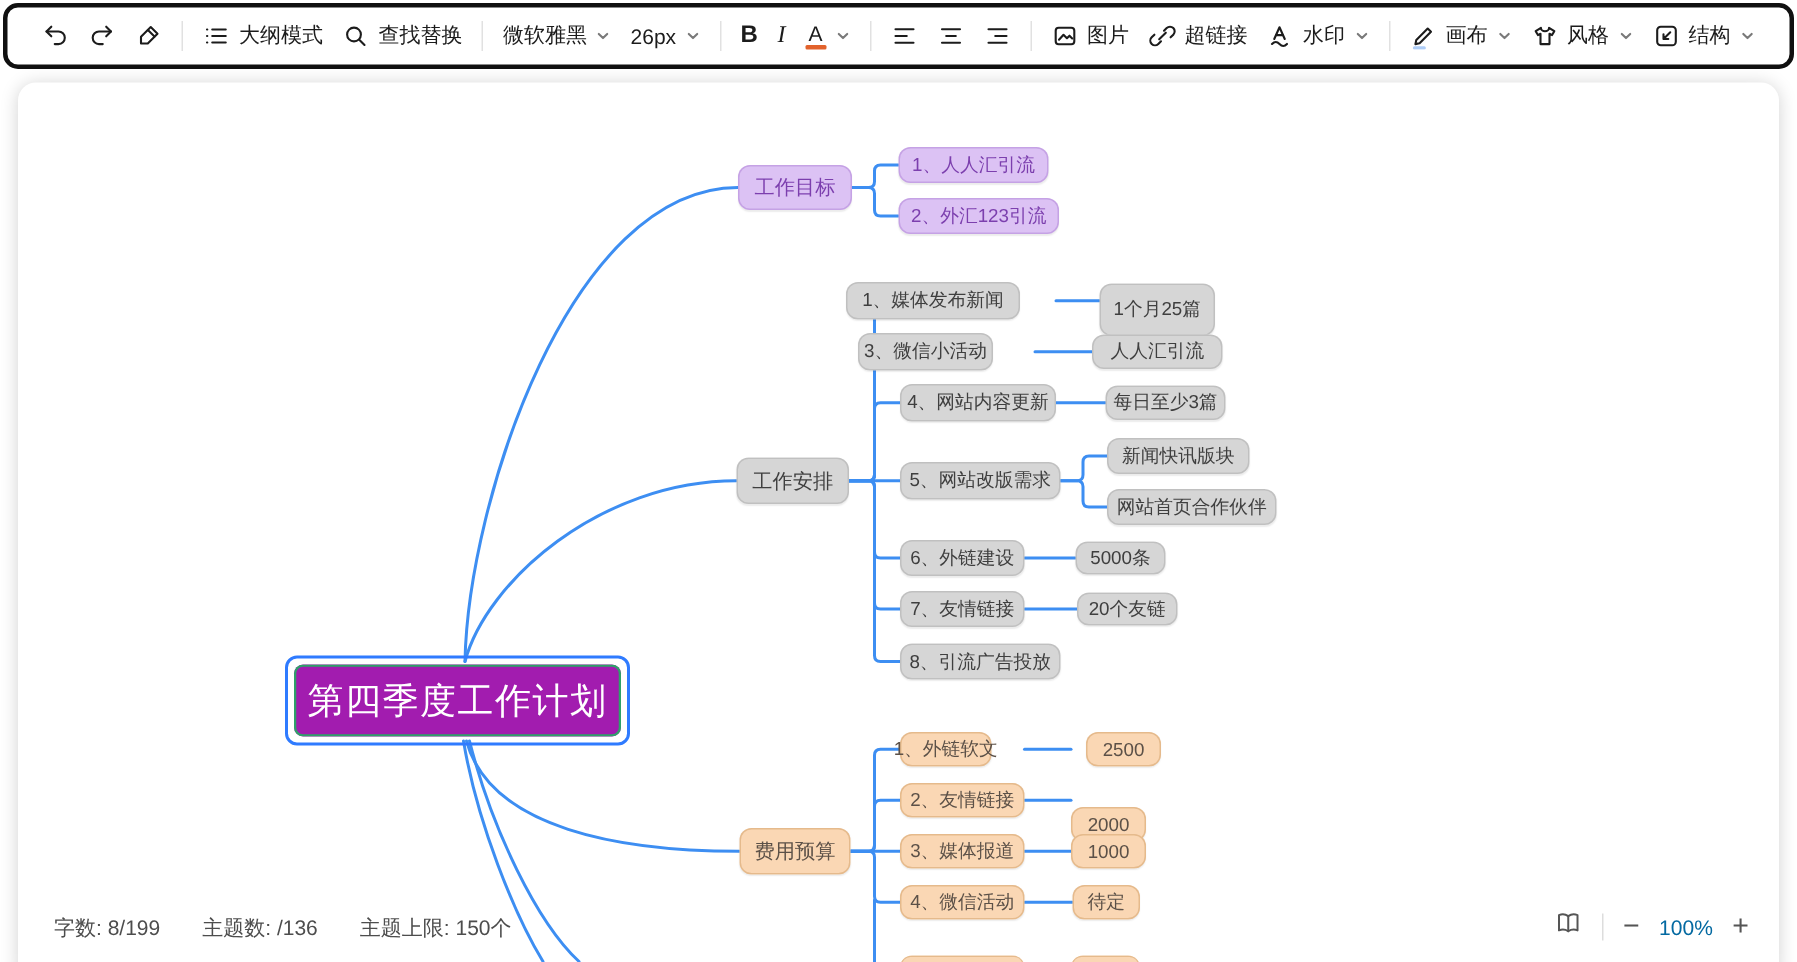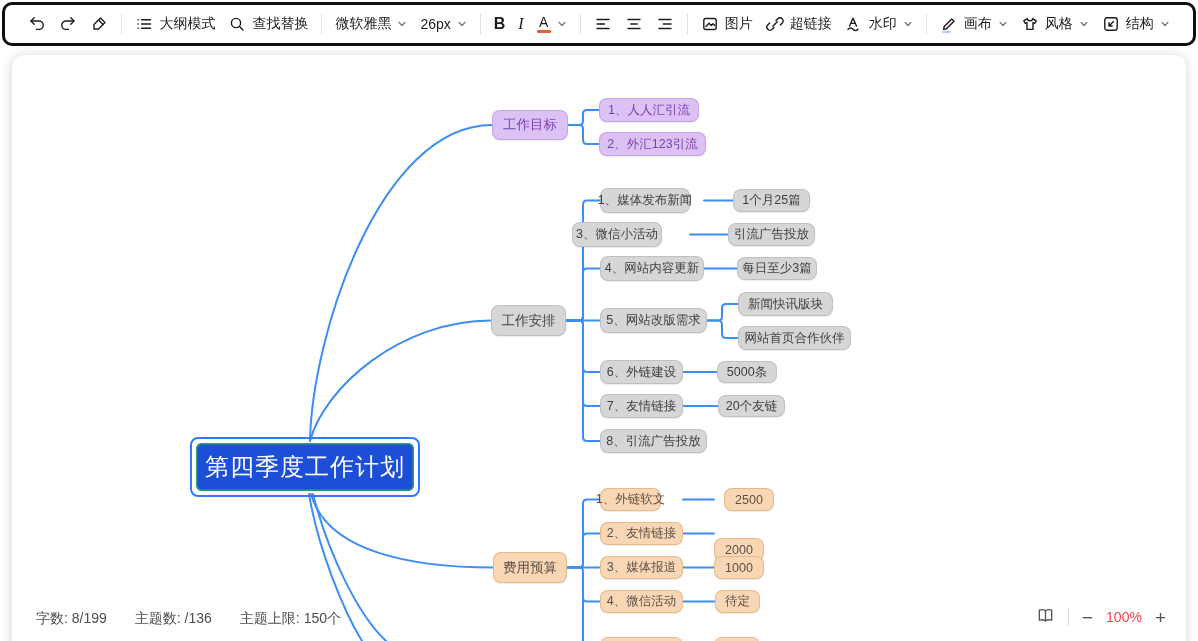--- a/index.html
+++ b/index.html
@@ -30,32 +30,32 @@
   svg.links path { fill:none; stroke:#3D8EF2; stroke-width:2; stroke-linecap:round; }
 
   .node { position:absolute; display:flex; align-items:center; justify-content:center;
     border-radius:8px; white-space:nowrap; font-size:12.5px; z-index:5;text-align:center; }
   .branchlbl { font-size:13.5px; }
   .purple { background:#dcc2f4; color:#7c3fae; box-shadow:inset 0 0 0 1px rgba(140,80,190,.28), 0 1px 1px rgba(0,0,0,.08); }
   .gray   { background:#d6d6d6; color:#3f3f3f; box-shadow:inset 0 0 0 1px rgba(0,0,0,.10), 0 1px 1px rgba(0,0,0,.08); }
   .orange { background:#fad7b4; color:#5c5148; box-shadow:inset 0 0 0 1px rgba(205,150,90,.45), 0 1px 1px rgba(0,0,0,.08); }
   .root-sel { position:absolute; left:190px; top:437px; width:230px; height:60px;
     border:2px solid #2F7BFF; border-radius:8px; z-index:4; }
-  .root { left:196px; top:443px; width:218px; height:48px; background:#1d4ed8;
+  .root { left:196px; top:443px; width:218px; height:48px; background:#a21caf;
     box-shadow:inset 0 0 0 1.5px #2ea169; color:#fff; font-size:24px; letter-spacing:1px; border-radius:6px; }
 
   
   .status-left { position:absolute; left:36px; top:610px; display:flex; gap:28px;
     font-size:14px; color:#4d4d4d; z-index:20;justify-content:center; }
   .status-right { position:absolute; right:32px; top:606px; display:flex; align-items:center; gap:13px;
     color:#555; z-index:20; }
   .status-right .zsep { width:1px; height:18px; background:#ddd; }
   .zbtn { background:none; border:none; font-size:19px; color:#555; line-height:1; cursor:default;
     font-family:inherit; }
-  .zoomlvl { font-size:14px; color:#ef4444; }
+  .zoomlvl { font-size:14px; color:#0369a1; }
   .bookic { stroke:#555; stroke-width:1.4; fill:none; stroke-linecap:round; stroke-linejoin:round; }
 </style>
 </head>
 <body>
 
 <div class="toolbar">
   <button class="tb">
     <svg class="ic" width="18" height="18" viewBox="0 0 18 18">
         <path d="M6.2 2.8 L3 6 L6.2 9.2"></path>
         <path d="M3 6 H11 a4.2 4.2 0 0 1 0 8.4 H8.5"></path>
@@ -228,24 +228,24 @@
     </svg>
 
     <div class="root-sel"></div>
     <div class="node root">第四季度工作计划</div>
 
     <div class="node purple branchlbl" style="left:492px;top:110px;width:76px;height:30px">工作目标</div>
     <div class="node purple" style="left:599px;top:98px;width:100px;height:24px">1、人人汇引流</div>
     <div class="node purple" style="left:599px;top:132px;width:107px;height:24px">2、外汇123引流</div>
 
     <div class="node gray branchlbl" style="left:491px;top:305px;width:75px;height:31px">工作安排</div>
-    <div class="node gray" style="left:600px;top:188px;width:90px;height:25px">1、媒体发布新闻</div>
-    <div class="node gray" style="left:733px;top:189px;width:77px;height:23px">1个月25篇</div>
+    <div class="node gray" style="left:564px;top:188px;width:116px;height:25px">1、媒体发布新闻</div>
+    <div class="node gray" style="left:733px;top:189px;width:77px;height:35px">1个月25篇</div>
     <div class="node gray" style="left:572px;top:222px;width:90px;height:25px">3、微信小活动</div>
-    <div class="node gray" style="left:728px;top:223px;width:87px;height:23px">引流广告投放</div>
+    <div class="node gray" style="left:728px;top:223px;width:87px;height:23px">人人汇引流</div>
     <div class="node gray" style="left:600px;top:256px;width:104px;height:25px">4、网站内容更新</div>
     <div class="node gray" style="left:737px;top:257px;width:80px;height:23px">每日至少3篇</div>
     <div class="node gray" style="left:600px;top:308px;width:107px;height:25px">5、网站改版需求</div>
     <div class="node gray" style="left:738px;top:292px;width:95px;height:24px">新闻快讯版块</div>
     <div class="node gray" style="left:738px;top:326px;width:113px;height:24px">网站首页合作伙伴</div>
     <div class="node gray" style="left:600px;top:360px;width:83px;height:24px">6、外链建设</div>
     <div class="node gray" style="left:717px;top:361px;width:60px;height:22px">5000条</div>
     <div class="node gray" style="left:600px;top:394px;width:83px;height:24px">7、友情链接</div>
     <div class="node gray" style="left:718px;top:395px;width:67px;height:22px">20个友链</div>
     <div class="node gray" style="left:600px;top:429px;width:107px;height:24px">8、引流广告投放</div>

